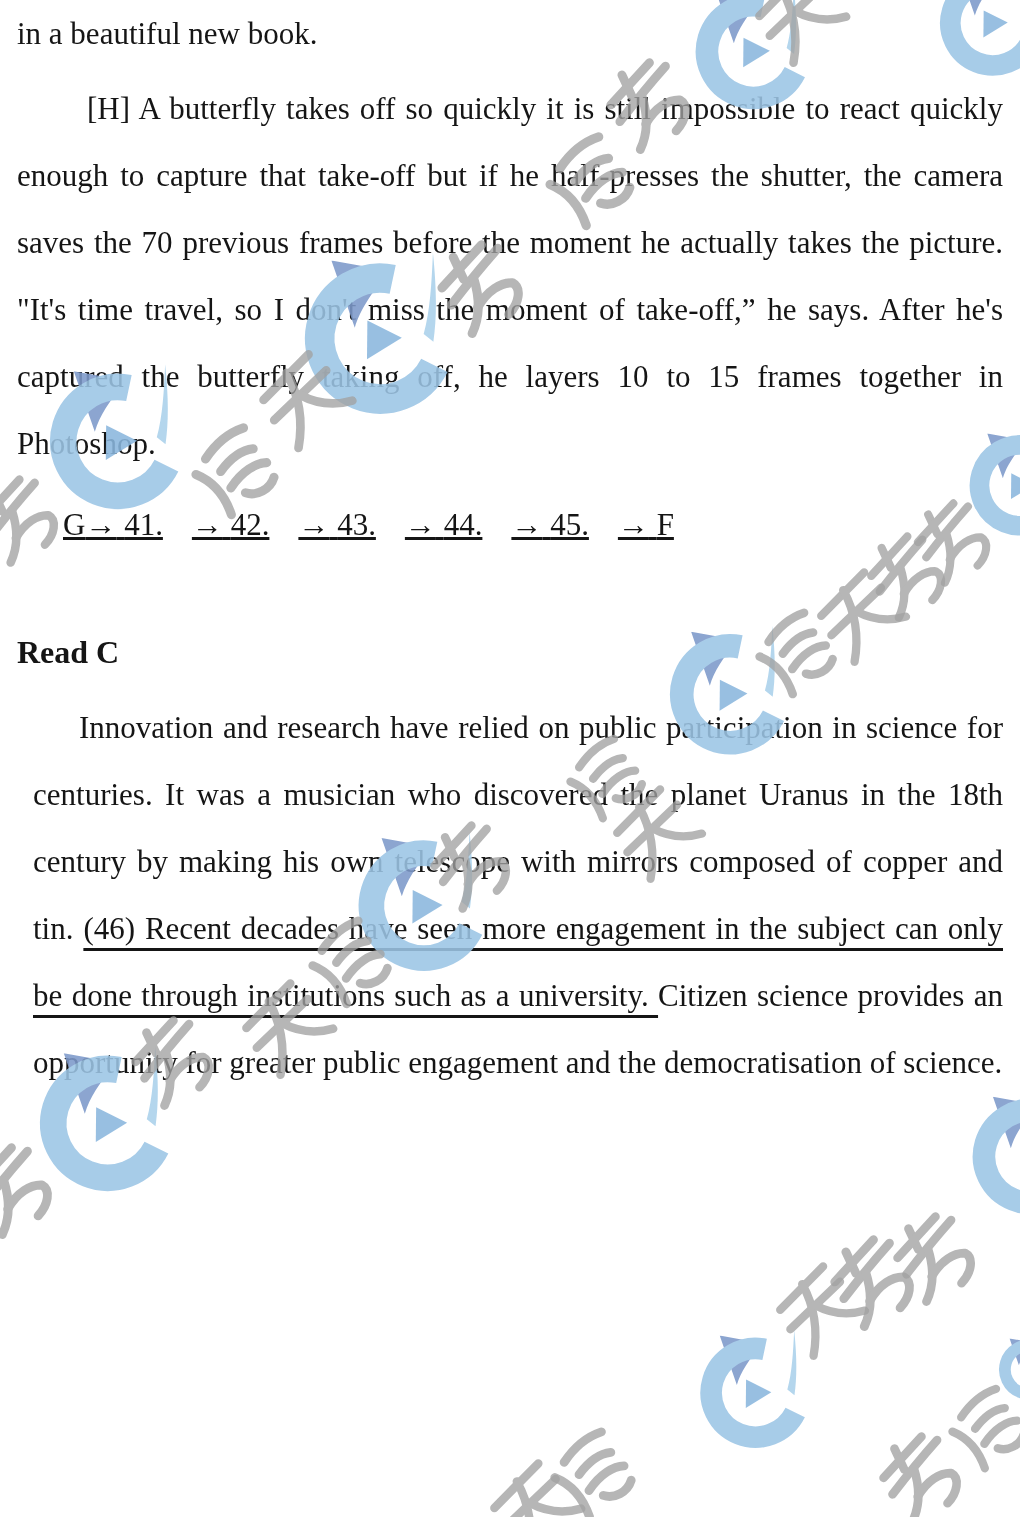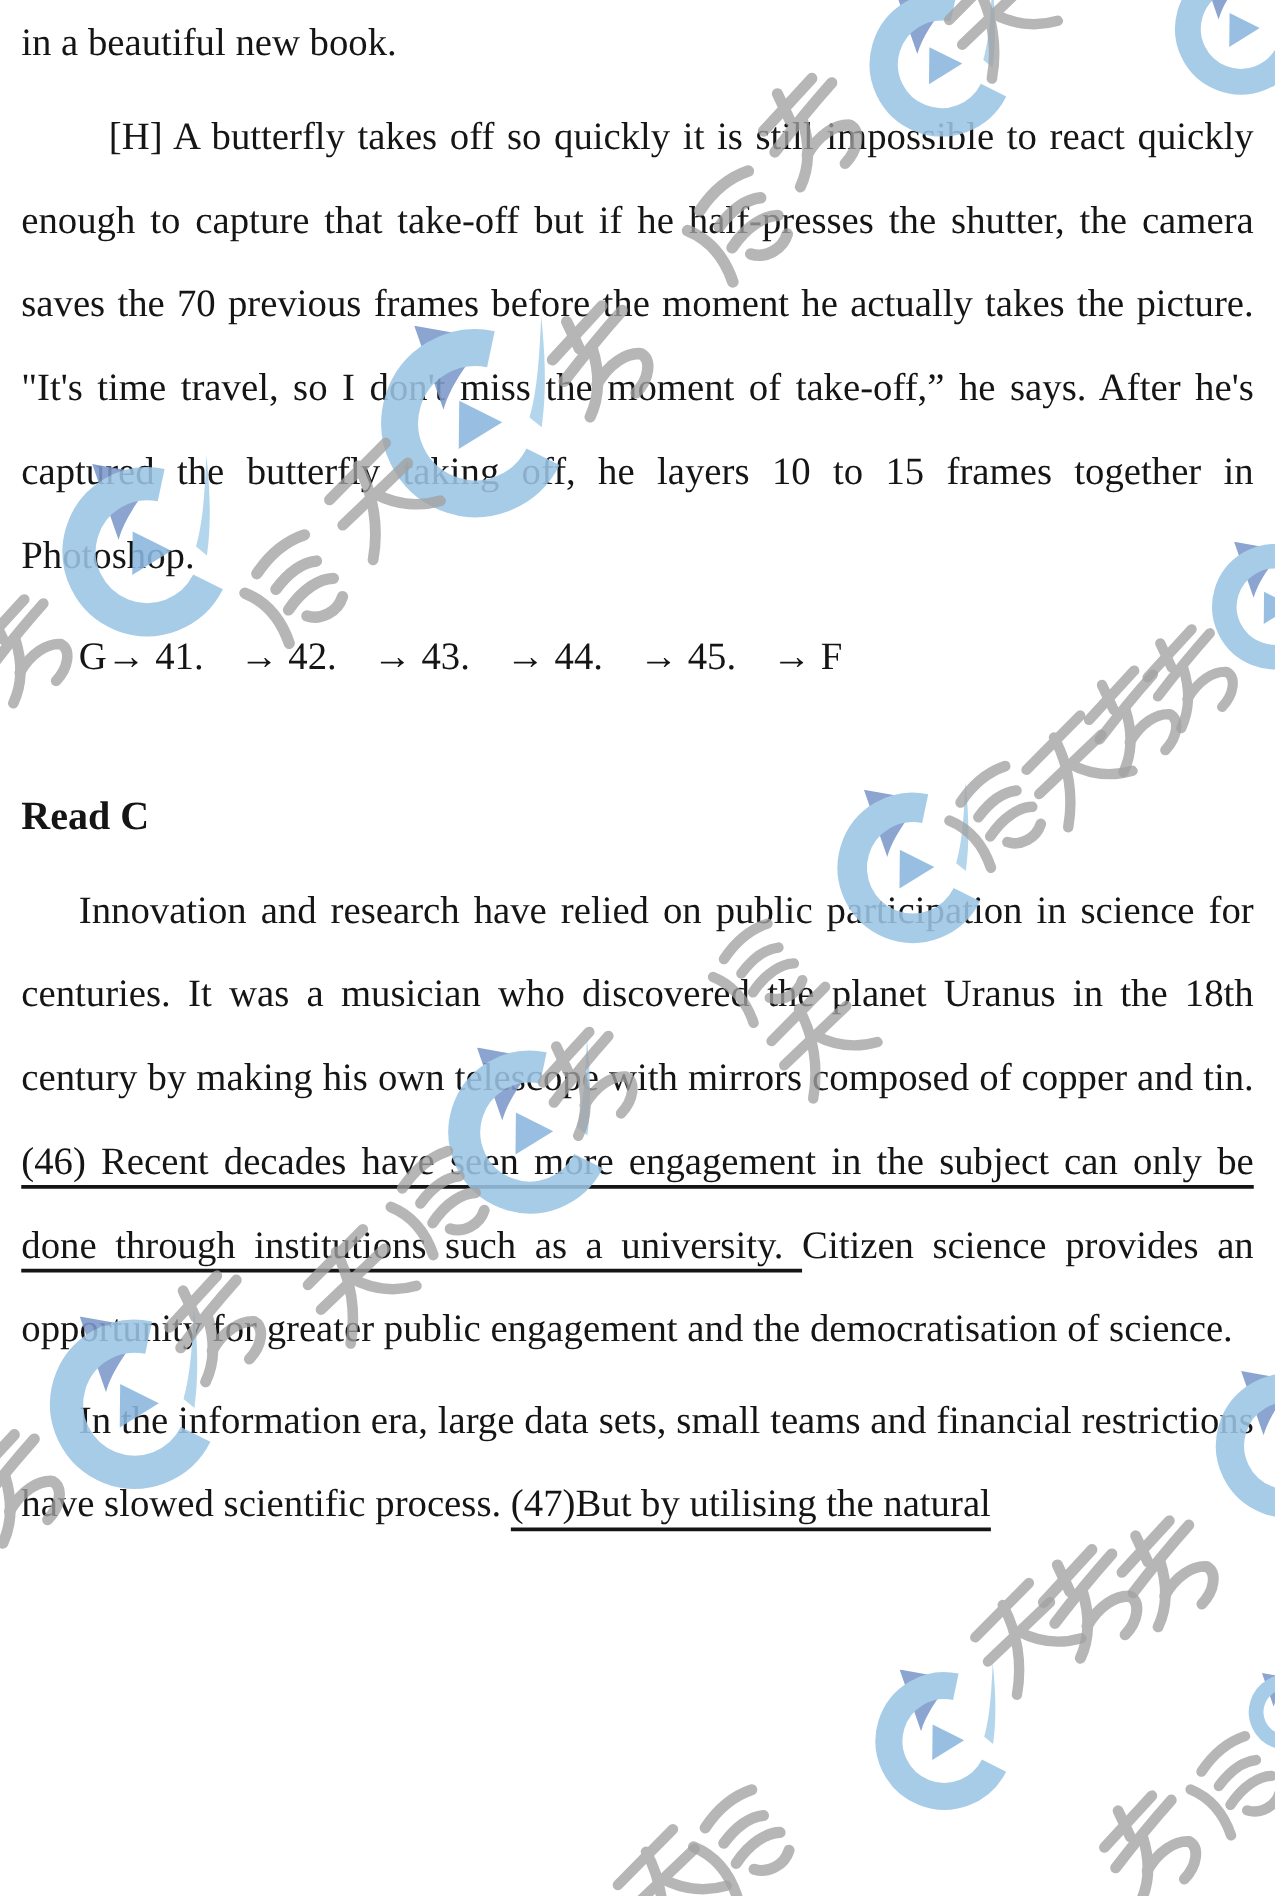--- a/index.html
+++ b/index.html
@@ -13,42 +13,42 @@
   .content{position:relative;padding:0 17px;z-index:1;}
   p{margin:0;}
   .body-text{
     font-size:31px;line-height:67px;text-align:justify;
     position:relative;z-index:3;
   }
   .intro{margin-top:0;}
   .para-h{margin-top:8px;text-indent:70px;}
   .seq{
     font-size:31px;line-height:67px;margin-top:14px;padding-left:46px;
-    position:relative;z-index:3;white-space:nowrap;
+    position:relative;z-index:3;white-space:nowrap;text-decoration:underline;
   }
   .seq-group{margin-right:29px;}
   .arr{font-family:"Liberation Serif","DejaVu Sans",serif;}
   .part-c{
     font-size:32px;line-height:44px;font-weight:bold;margin:72px 0 0;
     position:relative;z-index:3;
   }
   .dir-box{
     margin-top:24px;
     padding:0;
     position:relative;
   }
   .dir-box .bg{
     position:absolute;left:0;top:0;right:0;bottom:0;z-index:0;
   }
   .dir-text{
     font-size:31px;line-height:64px;text-indent:70px;padding:2px 2px 0 2px;
     min-height:190px;box-sizing:border-box;
   }
   .dir-label{font-weight:bold;font-style:normal;}
-  .p46{margin-top:20px;text-indent:46px;}
+  .p46{margin-top:20px;text-indent:46px;margin-left:16px;}
   .p47{margin-top:6px;text-indent:46px;}
   .u{
     text-decoration:underline;
     text-decoration-thickness:2.5px;
     text-underline-offset:9px;
   }
   em,i{font-style:italic;}
   
   .wm-layer{
     position:absolute;left:0;top:0;width:1029px;height:1517px;
@@ -212,16 +212,15 @@
 
     <p class="body-text para-h">[H] A butterfly takes off so quickly it is still impossible to react quickly enough to capture that take-off but if he half-presses the shutter, the camera saves the 70 previous frames before the moment he actually takes the picture. "It's time travel, so I don't miss the moment of take-off,” he says. After he's captured the butterfly taking off, he layers 10 to 15 frames together in Photoshop.</p>
 
     <p class="seq"><span class="seq-group"><span>G</span><span class="arr">→</span> <span>41.</span></span><span class="seq-group"><span class="arr">→</span> <span>42.</span></span><span class="seq-group"><span class="arr">→</span> <span>43.</span></span><span class="seq-group"><span class="arr">→</span> <span>44.</span></span><span class="seq-group"><span class="arr">→</span> <span>45.</span></span><span class="seq-group"><span class="arr">→</span> <span>F</span></span></p>
 
     <h2 class="part-c">Read C</h2>
 
 
     <p class="body-text p46"><span>Innovation and research have relied on public participation in science for centuries. It was a musician who discovered the planet Uranus in the 18th century by making his own telescope with mirrors composed of copper and tin. </span><span class="u">(46) Recent decades have seen more engagement in the subject can only be done through institutions such as a university. </span><span>Citizen science provides an opportunity for greater public engagement and the democratisation of science.</span></p>
 
-    <p class="body-text p47"><span>In the information era, large data sets, small teams and financial restrictions have slowed scientific process. </span><span class="u">(47)But by utilising the natural</span></p>
 
   </div>
 </div>
 
 </body></html>

